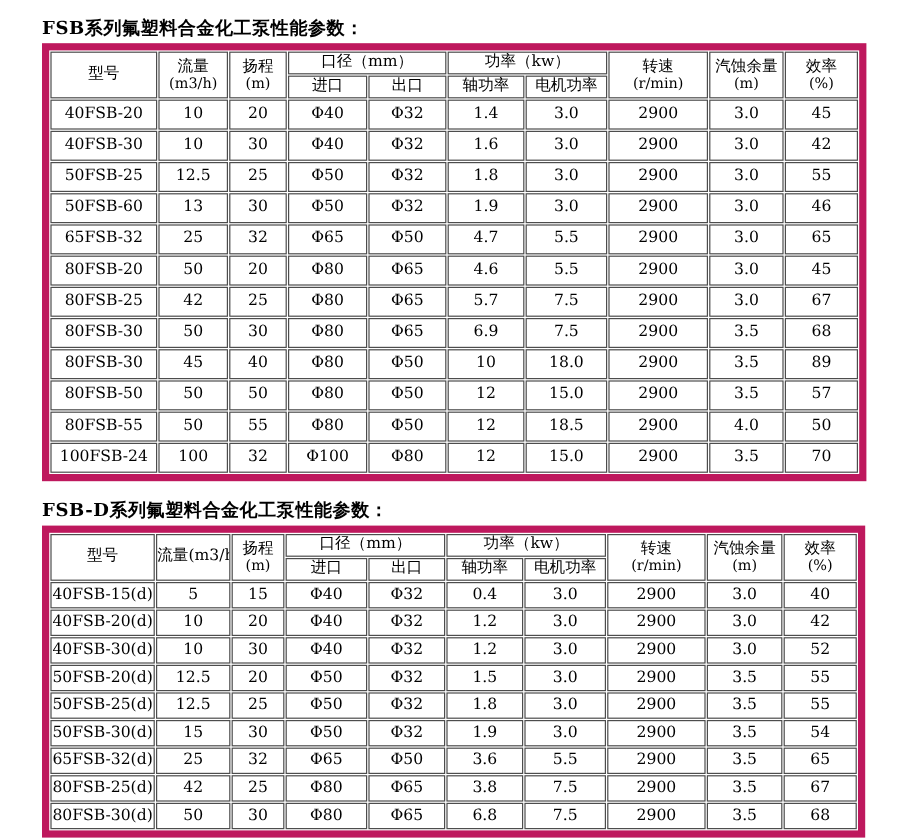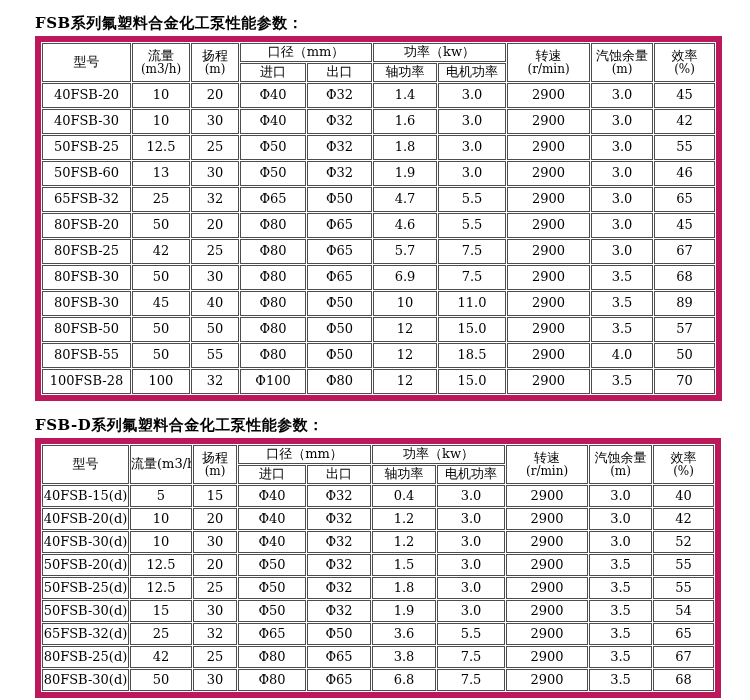--- a/index.html
+++ b/index.html
@@ -200,21 +200,21 @@
             <td>3.5</td>
             <td>68</td>
           </tr>
           <tr>
             <td>80FSB-30</td>
             <td>45</td>
             <td>40</td>
             <td>Φ80</td>
             <td>Φ50</td>
             <td>10</td>
-            <td>11.0</td>
+            <td>18.0</td>
             <td>2900</td>
             <td>3.5</td>
             <td>89</td>
           </tr>
           <tr>
             <td>80FSB-50</td>
             <td>50</td>
             <td>50</td>
             <td>Φ80</td>
             <td>Φ50</td>
@@ -230,21 +230,21 @@
             <td>55</td>
             <td>Φ80</td>
             <td>Φ50</td>
             <td>12</td>
             <td>18.5</td>
             <td>2900</td>
             <td>4.0</td>
             <td>50</td>
           </tr>
           <tr>
-            <td>100FSB-28</td>
+            <td>100FSB-24</td>
             <td>100</td>
             <td>32</td>
             <td>Φ100</td>
             <td>Φ80</td>
             <td>12</td>
             <td>15.0</td>
             <td>2900</td>
             <td>3.5</td>
             <td>70</td>
           </tr>

